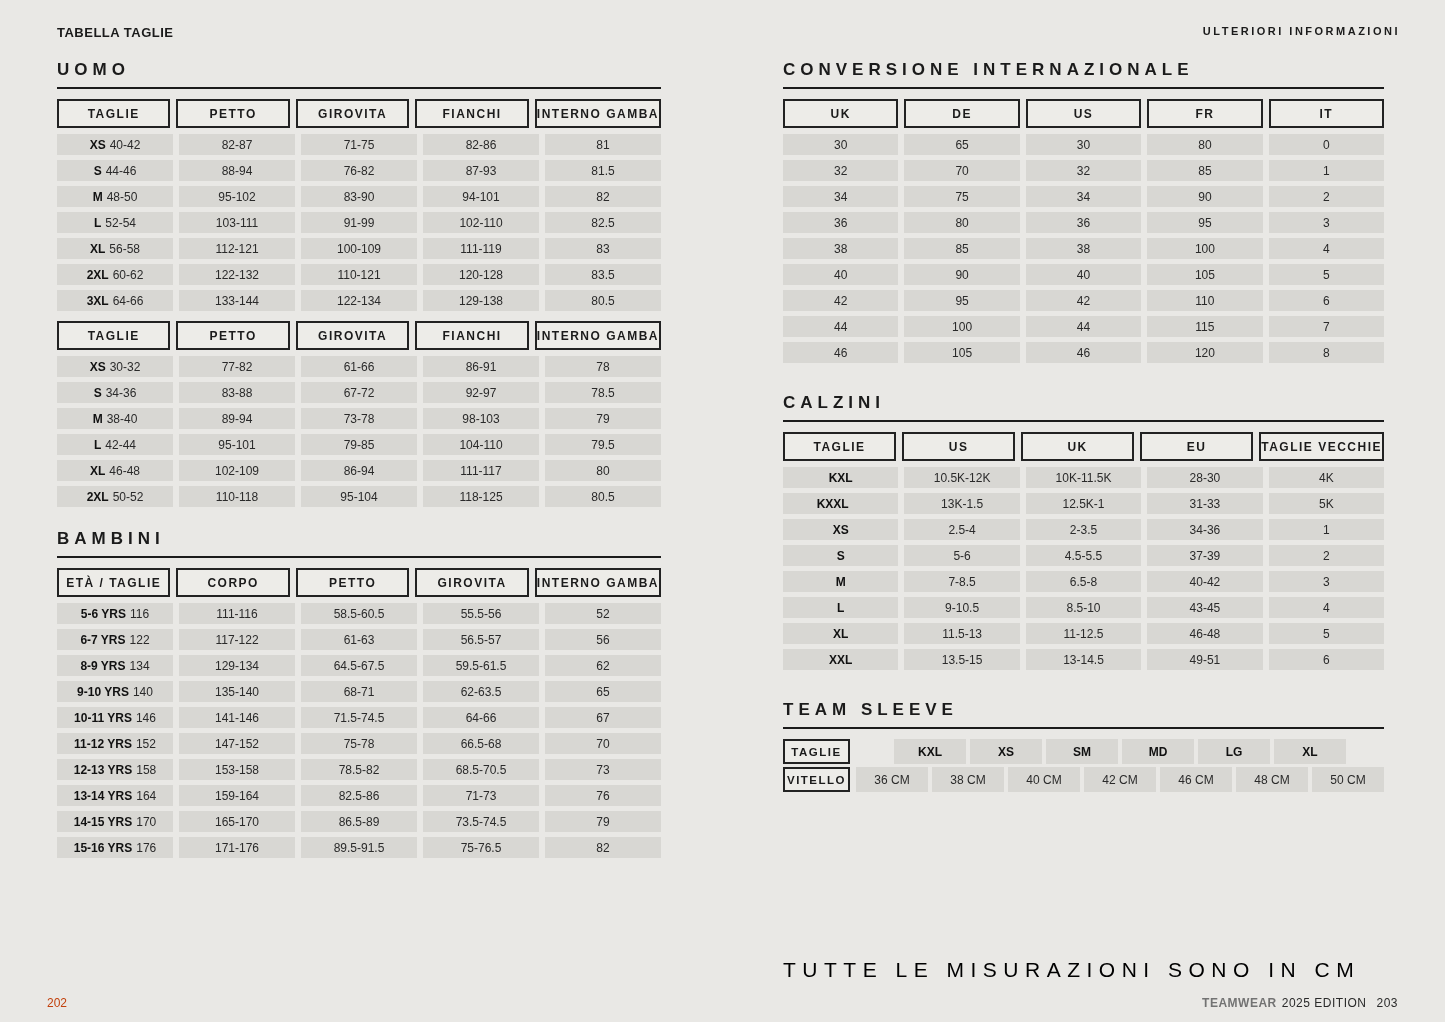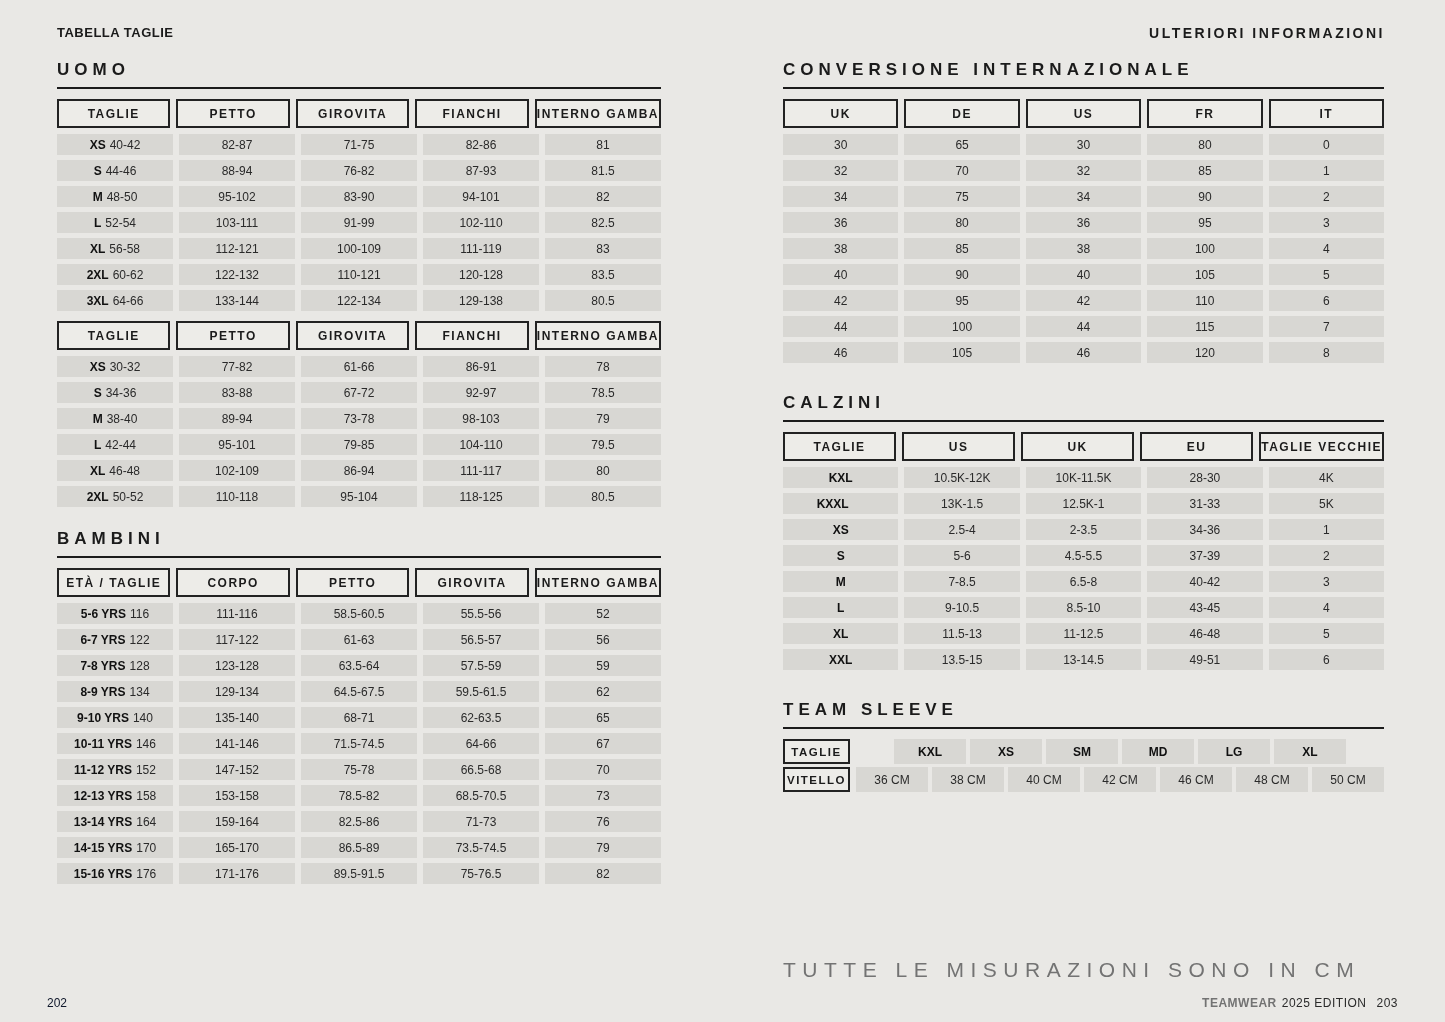--- a/index.html
+++ b/index.html
@@ -12,22 +12,22 @@
     overflow:hidden;
   }
   .page { position:absolute; inset:0; background:#e9e8e5; }
 
   
   .top-left-label {
     position:absolute; left:57px; top:25px;
     font-size:13px; font-weight:bold; letter-spacing:0.5px;
   }
   .top-right-label {
-    position:absolute; right:60px; top:25px;
-    font-size:14px; font-weight:bold; letter-spacing:2.5px;
+    position:absolute; right:45px; top:25px;
+    font-size:11px; font-weight:bold; letter-spacing:2.5px;
   }
 
   
   .col { position:absolute; top:60px; }
   .col-left  { left:57px;  width:604px; }
   .col-right { left:783px; width:601px; }
 
   
   .section-head {
     border-bottom:2px solid #1b1b1b;
@@ -75,26 +75,26 @@
     font-size:11.5px; font-weight:bold; letter-spacing:1.5px;
   }
   .ts-cells { flex:1; display:flex; gap:4px; }
   .ts-cells .d-cell { flex:1; height:100%; }
   .ts-sizes { padding:0 38px; }
   .ts-sizes .d-cell { font-weight:bold; color:#111; }
 
   
   .note {
     position:absolute; left:783px; top:958px;
-    font-size:21px; letter-spacing:6.5px; color:#737373;
+    font-size:21px; letter-spacing:6.5px; color:#000000;
     white-space:nowrap;
   }
   .footer-left {
     position:absolute; left:47px; top:996px;
-    font-size:12px; color:#0f172a;
+    font-size:12px; color:#c2410c;
   }
   .footer-right {
     position:absolute; right:47px; top:996px;
     font-size:12px; letter-spacing:0.5px; color:#2a2a2a;
     white-space:nowrap;
   }
   .footer-right .brand { font-weight:bold; color:#737373; margin-right:5px; }
   .footer-right .page-num { margin-left:10px; }
 </style>
 </head>
@@ -243,27 +243,20 @@
             <div class="d-cell">58.5-60.5</div>
             <div class="d-cell">55.5-56</div>
             <div class="d-cell">52</div>
           </div>
           <div class="t-row">
             <div class="d-cell"><b>6-7 YRS</b>122</div>
             <div class="d-cell">117-122</div>
             <div class="d-cell">61-63</div>
             <div class="d-cell">56.5-57</div>
             <div class="d-cell">56</div>
-          </div>
-          <div class="t-row">
-            <div class="d-cell"><b>7-8 YRS</b>128</div>
-            <div class="d-cell">123-128</div>
-            <div class="d-cell">63.5-64</div>
-            <div class="d-cell">57.5-59</div>
-            <div class="d-cell">59</div>
           </div>
           <div class="t-row">
             <div class="d-cell"><b>8-9 YRS</b>134</div>
             <div class="d-cell">129-134</div>
             <div class="d-cell">64.5-67.5</div>
             <div class="d-cell">59.5-61.5</div>
             <div class="d-cell">62</div>
           </div>
           <div class="t-row">
             <div class="d-cell"><b>9-10 YRS</b>140</div>

